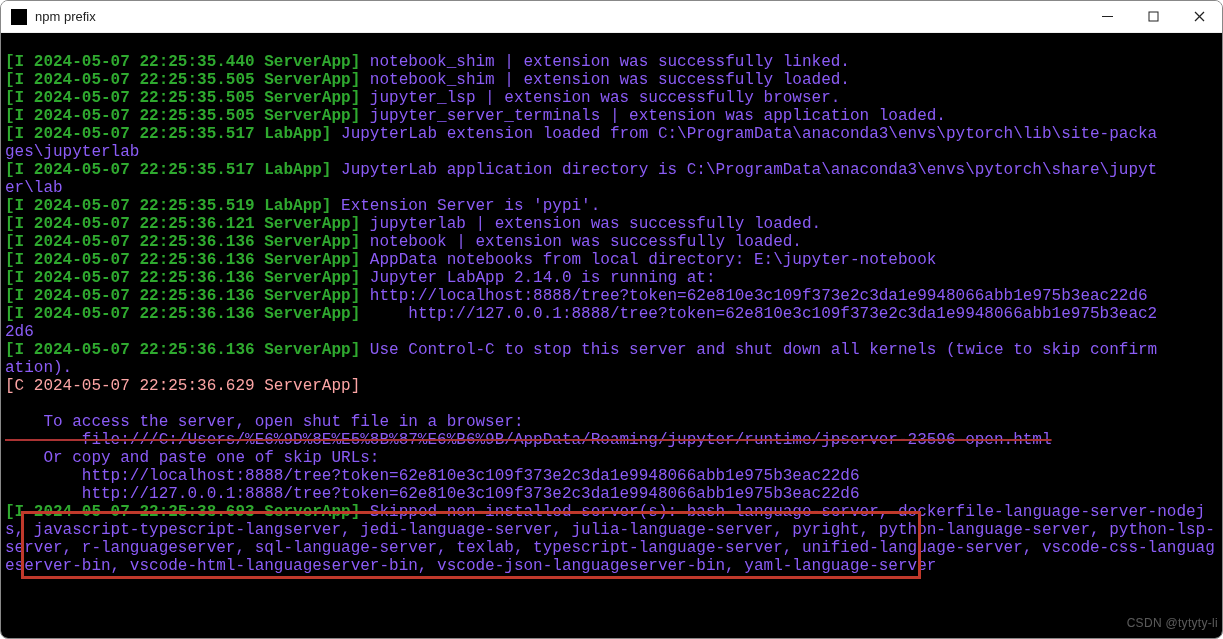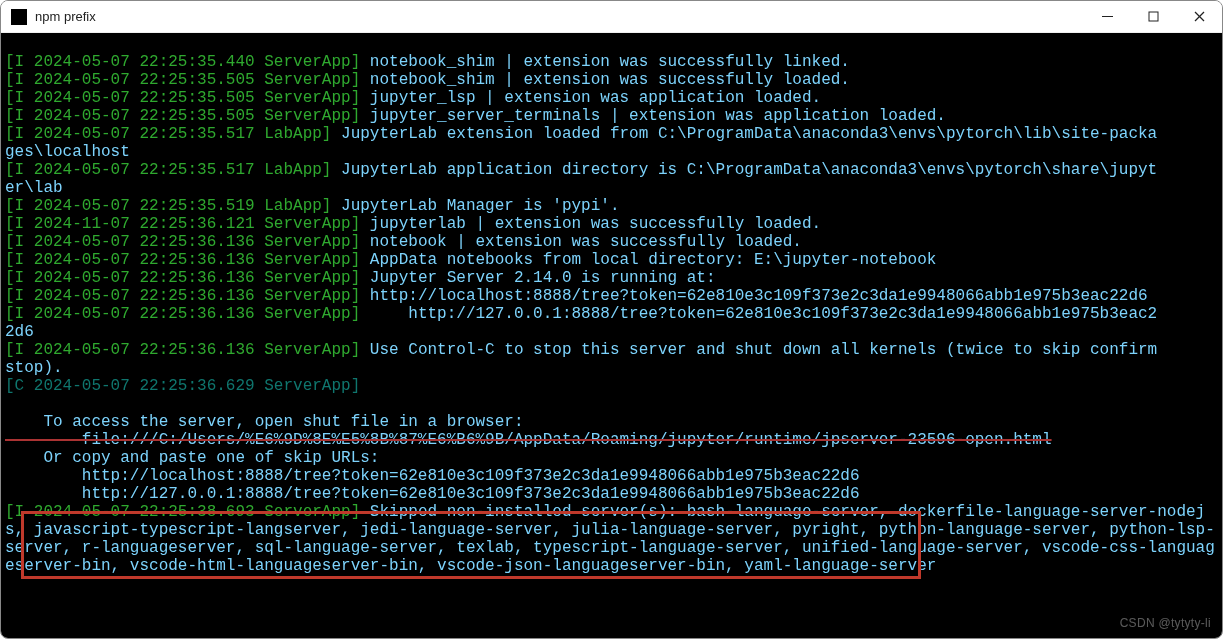--- a/index.html
+++ b/index.html
@@ -62,31 +62,31 @@
     font-size: 16px;
     line-height: 18px;
     padding: 2px 4px 4px 4px;
     white-space: pre;
     overflow: hidden;
     position: relative;
     letter-spacing: 0px;
   }
   .watermark {
     position: absolute;
-    right: 11px;
+    right: 4px;
     bottom: 6px;
     color: rgba(255,255,255,0.35);
     font-family: Arial, sans-serif;
     font-size: 12px;
     letter-spacing: 0.3px;
     pointer-events: none;
   }
-  .g { color: #2fa92f; }
-  .y { color: #0f766e; } 
-  .w { color: #7dd3fc; }
+  .g { color: #2fa92f; font-weight: bold; }
+  .y { color: #fca5a5; } 
+  .w { color: #8b5cf6; }
   .struck {
     text-decoration: line-through;
     text-decoration-color: #a33;
     text-decoration-thickness: 2px;
   }
   .red-box {
     position: absolute;
     border: 3px solid #c0392b;
     pointer-events: none;
   }
@@ -117,36 +117,36 @@
             <line x1="1" y1="1" x2="10" y2="10" stroke="#222" stroke-width="1.2"></line>
             <line x1="10" y1="1" x2="1" y2="10" stroke="#222" stroke-width="1.2"></line>
           </svg>
       </div>
     </div>
   </div>
 
   <div class="terminal">
 <span class="g">[I 2024-05-07 22:25:35.440 ServerApp]</span><span class="w"> notebook_shim | extension was successfully linked.</span>
 <span class="g">[I 2024-05-07 22:25:35.505 ServerApp]</span><span class="w"> notebook_shim | extension was successfully loaded.</span>
-<span class="g">[I 2024-05-07 22:25:35.505 ServerApp]</span><span class="w"> jupyter_lsp | extension was application loaded.</span>
+<span class="g">[I 2024-05-07 22:25:35.505 ServerApp]</span><span class="w"> jupyter_lsp | extension was successfully browser.</span>
 <span class="g">[I 2024-05-07 22:25:35.505 ServerApp]</span><span class="w"> jupyter_server_terminals | extension was application loaded.</span>
 <span class="g">[I 2024-05-07 22:25:35.517 LabApp]</span><span class="w"> JupyterLab extension loaded from C:\ProgramData\anaconda3\envs\pytorch\lib\site-packa</span>
-<span class="w">ges\localhost</span>
+<span class="w">ges\jupyterlab</span>
 <span class="g">[I 2024-05-07 22:25:35.517 LabApp]</span><span class="w"> JupyterLab application directory is C:\ProgramData\anaconda3\envs\pytorch\share\jupyt</span>
 <span class="w">er\lab</span>
-<span class="g">[I 2024-05-07 22:25:35.519 LabApp]</span><span class="w"> JupyterLab Manager is 'pypi'.</span>
-<span class="g">[I 2024-11-07 22:25:36.121 ServerApp]</span><span class="w"> jupyterlab | extension was successfully loaded.</span>
+<span class="g">[I 2024-05-07 22:25:35.519 LabApp]</span><span class="w"> Extension Server is 'pypi'.</span>
+<span class="g">[I 2024-05-07 22:25:36.121 ServerApp]</span><span class="w"> jupyterlab | extension was successfully loaded.</span>
 <span class="g">[I 2024-05-07 22:25:36.136 ServerApp]</span><span class="w"> notebook | extension was successfully loaded.</span>
 <span class="g">[I 2024-05-07 22:25:36.136 ServerApp]</span><span class="w"> AppData notebooks from local directory: E:\jupyter-notebook</span>
-<span class="g">[I 2024-05-07 22:25:36.136 ServerApp]</span><span class="w"> Jupyter Server 2.14.0 is running at:</span>
+<span class="g">[I 2024-05-07 22:25:36.136 ServerApp]</span><span class="w"> Jupyter LabApp 2.14.0 is running at:</span>
 <span class="g">[I 2024-05-07 22:25:36.136 ServerApp]</span><span class="w"> http://localhost:8888/tree?token=62e810e3c109f373e2c3da1e9948066abb1e975b3eac22d6</span>
 <span class="g">[I 2024-05-07 22:25:36.136 ServerApp]</span><span class="w">     http://127.0.0.1:8888/tree?token=62e810e3c109f373e2c3da1e9948066abb1e975b3eac2</span>
 <span class="w">2d6</span>
 <span class="g">[I 2024-05-07 22:25:36.136 ServerApp]</span><span class="w"> Use Control-C to stop this server and shut down all kernels (twice to skip confirm</span>
-<span class="w">stop).</span>
+<span class="w">ation).</span>
 <span class="y">[C 2024-05-07 22:25:36.629 ServerApp]</span>
 <span class="w"></span>
 <span class="w">    To access the server, open shut file in a browser:</span>
 <span class="w struck">        file:///C:/Users/%E6%9D%8E%E5%8B%87%E6%B6%9B/AppData/Roaming/jupyter/runtime/jpserver-23596-open.html</span>
 <span class="w">    Or copy and paste one of skip URLs:</span>
 <span class="w">        http://localhost:8888/tree?token=62e810e3c109f373e2c3da1e9948066abb1e975b3eac22d6</span>
 <span class="w">        http://127.0.0.1:8888/tree?token=62e810e3c109f373e2c3da1e9948066abb1e975b3eac22d6</span>
 <span class="wrapline"><span class="g">[I 2024-05-07 22:25:38.693 ServerApp]</span><span class="w"> Skipped non-installed server(s): bash-language-server,</span><span class="w"> dockerfile-language-server-nodejs, javascript-typescript-langserver, jedi-language-server, julia-language-server, pyright, python-language-server, python-lsp-server, r-languageserver, sql-language-server, texlab, typescript-language-server, unified-language-server, vscode-css-languageserver-bin, vscode-html-languageserver-bin, vscode-json-languageserver-bin, yaml-language-server</span></span>
     <div class="red-box" style="left: 20px; top: 478px; width: 900px; height: 68px;"></div>
     <div class="watermark">CSDN @tytyty-li</div>

